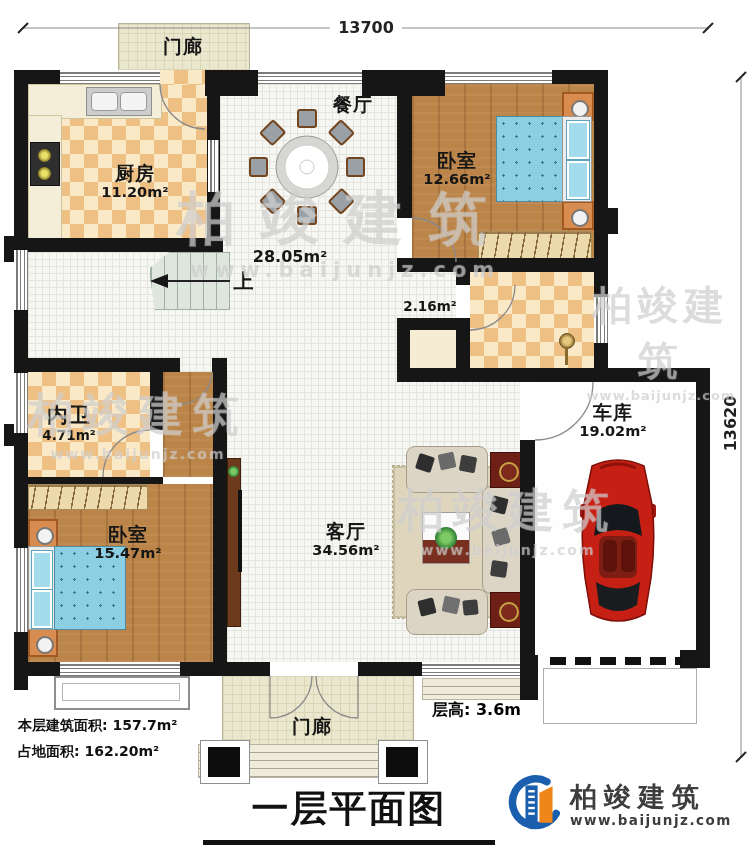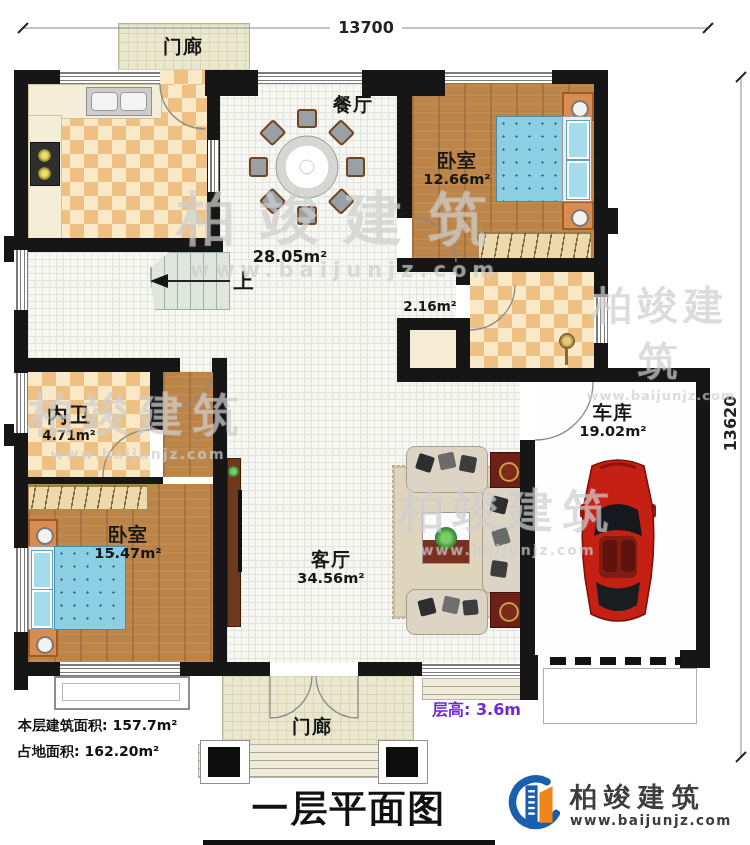--- a/index.html
+++ b/index.html
@@ -338,20 +338,24 @@
     <div class="wm-u" style="font-size:14px;letter-spacing:2px;">www.baijunjz.com</div>
   </div>
   <div class="wm" style="left:388px;top:480px;width:240px;">
     <div class="wm-t" style="font-size:46px;letter-spacing:9px;">柏竣建筑</div>
     <div class="wm-u" style="font-size:14px;letter-spacing:2px;">www.baijunjz.com</div>
   </div>
 
   <div class="room-label" style="left:118px;top:36px;width:130px;">
     <span class="name">门廊</span>
   </div>
+  <div class="room-label" style="left:80px;top:163px;width:110px;">
+    <span class="name">厨房</span>
+    <span class="area">11.20m²</span>
+  </div>
   <div class="room-label" style="left:298px;top:94px;width:110px;">
     <span class="name">餐厅</span>
   </div>
   <div class="room-label" style="left:235px;top:248px;width:110px;">
     <span class="area" style="font-size:16px;">28.05m²</span>
   </div>
   <div class="room-label" style="left:404px;top:150px;width:106px;">
     <span class="name">卧室</span>
     <span class="area">12.66m²</span>
   </div>
@@ -359,40 +363,40 @@
     <span class="area" style="font-size:13.5px;">2.16m²</span>
   </div>
   <div class="room-label" style="left:33px;top:404px;width:72px;">
     <span class="name" style="font-size:21px;">内卫</span>
     <span class="area" style="font-size:13.5px;">4.71m²</span>
   </div>
   <div class="room-label" style="left:88px;top:524px;width:80px;">
     <span class="name">卧室</span>
     <span class="area">15.47m²</span>
   </div>
-  <div class="room-label" style="left:293px;top:521px;width:76px;margin-top:28px;">
+  <div class="room-label" style="left:308px;top:521px;width:76px;">
     <span class="name">客厅</span>
     <span class="area">34.56m²</span>
   </div>
   <div class="room-label" style="left:578px;top:402px;width:70px;">
     <span class="name">车库</span>
     <span class="area">19.02m²</span>
   </div>
   <div class="room-label" style="left:230px;top:270px;width:28px;">
     <span class="name" style="font-size:20px;">上</span>
   </div>
   <div class="room-label" style="left:272px;top:716px;width:80px;">
     <span class="name">门廊</span>
   </div>
 
   <div class="abs" style="left:18px;top:712px;z-index:40;">
     <span class="stat-line">本层建筑面积: 157.7m²</span>
     <span class="stat-line">占地面积: 162.20m²</span>
   </div>
-  <div class="abs" style="left:432px;top:700px;z-index:40;font-weight:bold;font-size:16px;color:#6d28d9;">层高: 3.6m</div>
+  <div class="abs" style="left:432px;top:700px;z-index:40;font-weight:bold;font-size:16px;color:#000000;">层高: 3.6m</div>
 
   <div class="titleblock" style="left:203px;top:784px;width:292px;">
     <div class="titlerow">
       <span class="t1">一层平面图</span>
     </div>
 
   </div>
 
   <div class="abs" style="left:504px;top:774px;z-index:40;display:flex;gap:10px;align-items:center;">
     <svg width="56" height="62" viewBox="0 0 60 66">

